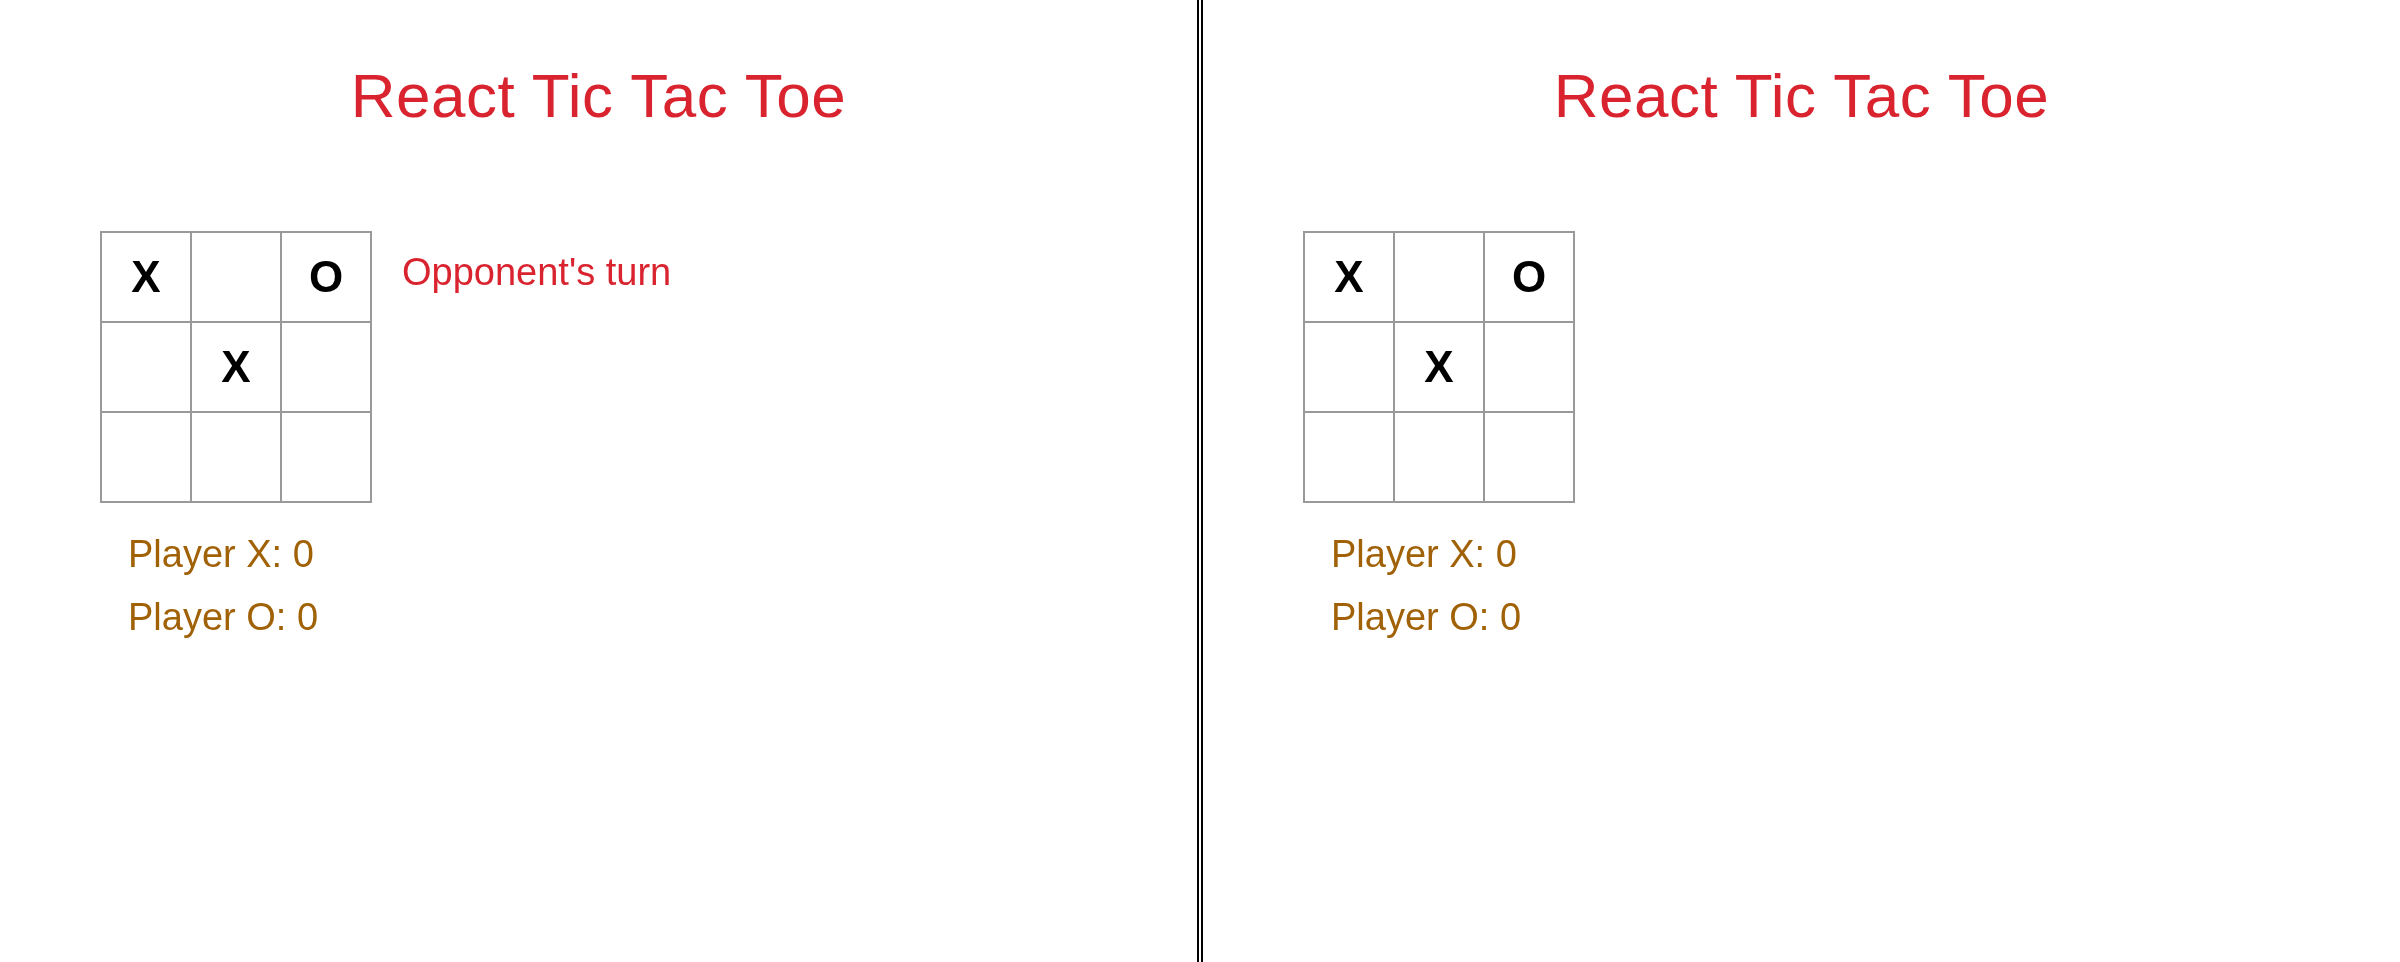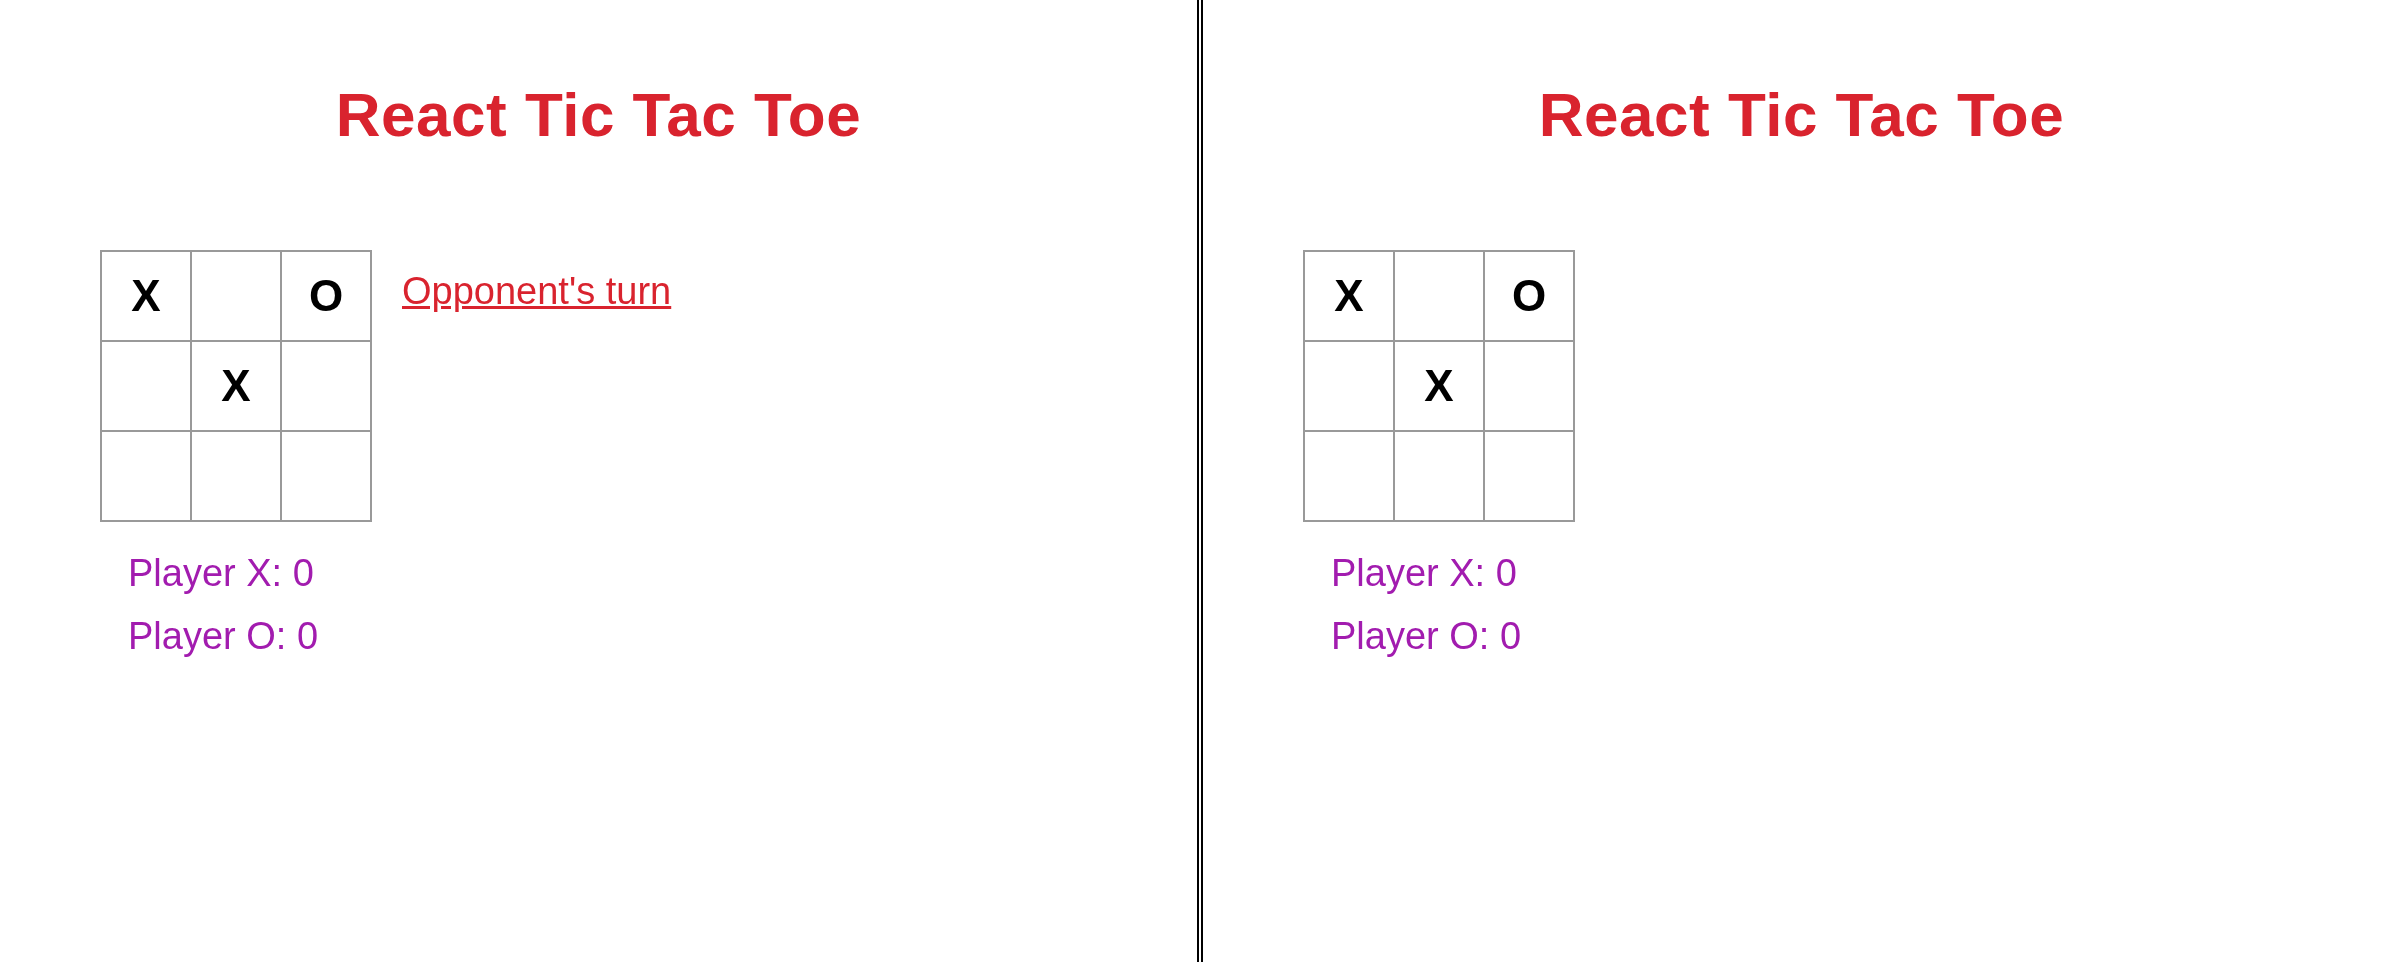--- a/index.html
+++ b/index.html
@@ -22,25 +22,24 @@
     .divider {
       width: 6px;
       background: #ffffff;
       border-left: 2px solid #000000;
       border-right: 2px solid #000000;
       flex-shrink: 0;
     }
     .title {
       color: #d9232e;
       font-size: 62px;
-      font-weight: 700;
+      font-weight: 400;
       text-align: center;
       margin-bottom: 100px;
       letter-spacing: 0.5px;
-      margin-top: 19px;
     }
     .game-row {
       display: flex;
       align-items: flex-start;
       gap: 30px;
     }
     .board {
       display: grid;
       grid-template-columns: repeat(3, 90px);
       grid-template-rows: repeat(3, 90px);
@@ -56,28 +55,27 @@
       color: #000000;
       background: #ffffff;
       cursor: pointer;
       font-family: -apple-system, BlinkMacSystemFont, "Segoe UI", Helvetica, Arial, sans-serif;
     }
     .status {
       color: #d9232e;
       font-size: 38px;
       font-weight: 400;
       padding-top: 20px;
-      text-decoration: underline;
     }
     .scores {
       margin-top: 30px;
       margin-left: 28px;
     }
     .score-line {
-      color: #a21caf;
+      color: #a16207;
       font-size: 38px;
       font-weight: 400;
       margin-bottom: 20px;
     }
   </style>
 </head>
 <body>
 
 <div class="pane">
   <h1 class="title">React Tic Tac Toe</h1>

